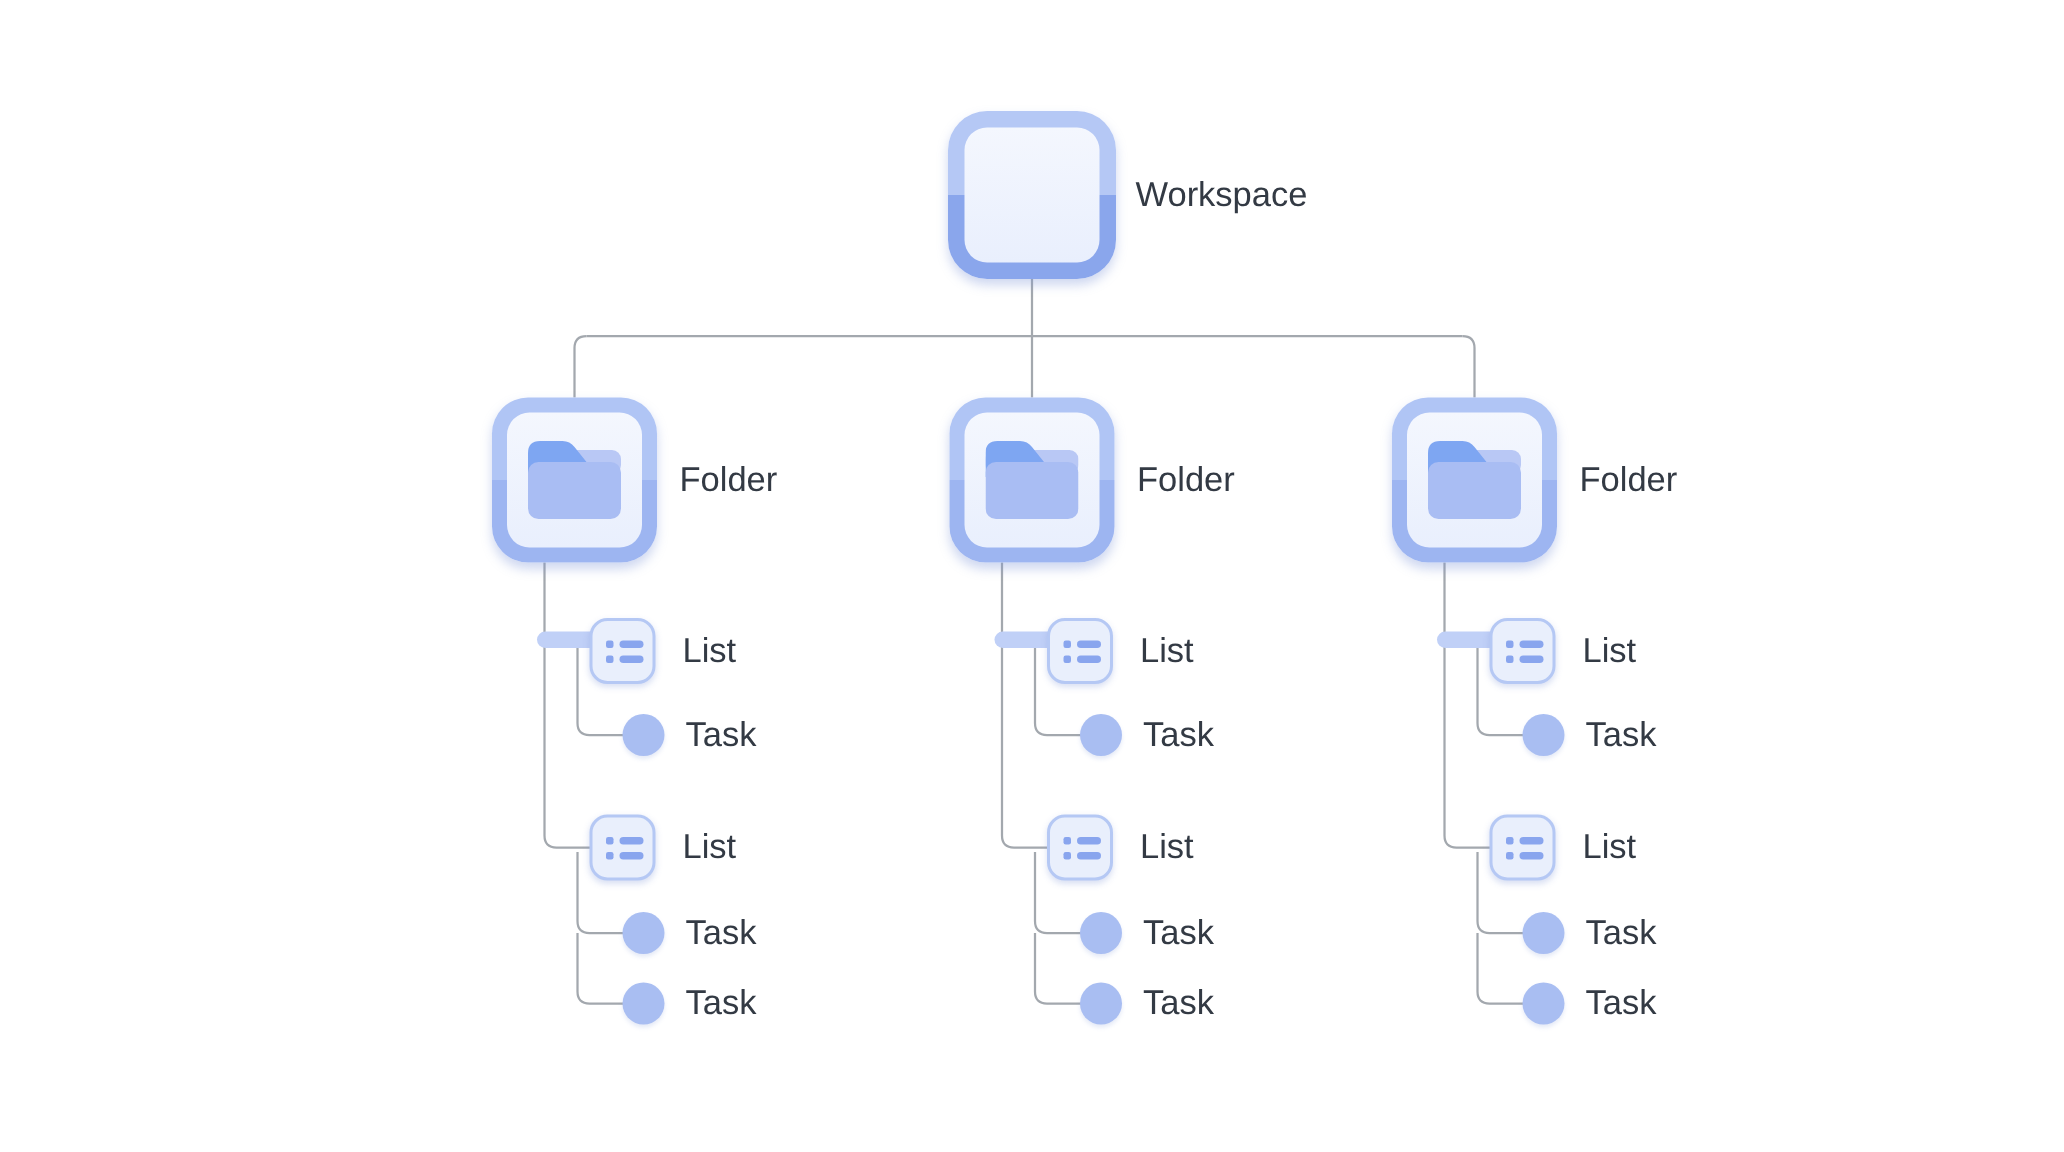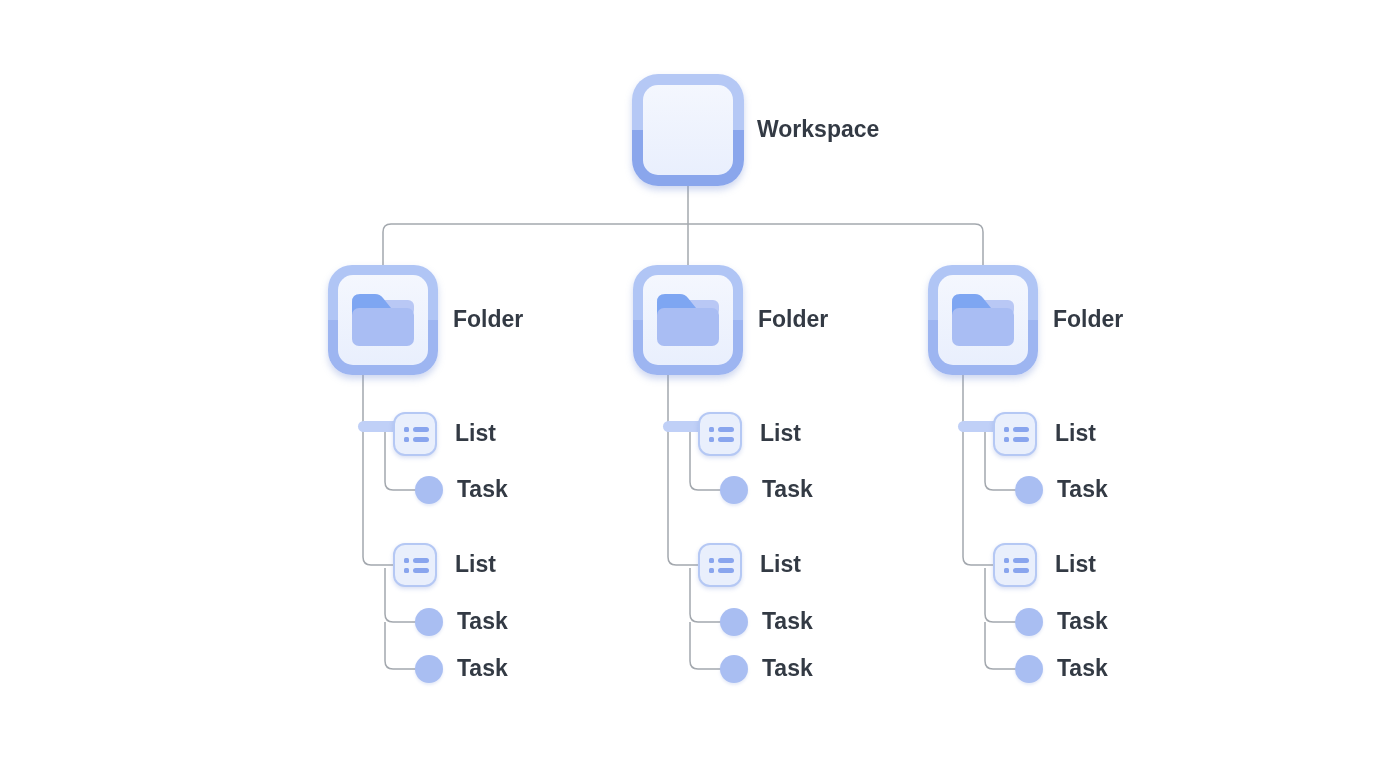--- a/index.html
+++ b/index.html
@@ -1,17 +1,17 @@
 <!DOCTYPE html>
 <html><head>
 <meta charset="utf-8">
 <style>
   html,body{margin:0;padding:0;background:#ffffff;}
   body{width:1376px;height:768px;overflow:hidden;font-family:"Liberation Sans",sans-serif;}
-  .canvas{position:relative;width:1376px;height:768px;background:#ffffff;font-weight:bold;}
+  .canvas{position:relative;width:1376px;height:768px;background:#ffffff;}
   .connectors{position:absolute;left:0;top:0;width:1376px;height:768px;}
 
   
   .lg-node{position:absolute;box-sizing:border-box;box-shadow:0 4px 7px rgba(125,150,215,.38);}
   .ws{width:112px;height:112px;border-radius:26px;padding:11px;
       background:linear-gradient(#b5c8f5 50%,#8aa6ec 50%);}
   .fd{width:110px;height:110px;border-radius:24px;padding:10px;
       background:linear-gradient(#b0c5f5 50%,#9db5f1 50%);}
   .lg-inner{width:100%;height:100%;border-radius:15px;
       background:linear-gradient(#f4f7fe,#e9effd);

